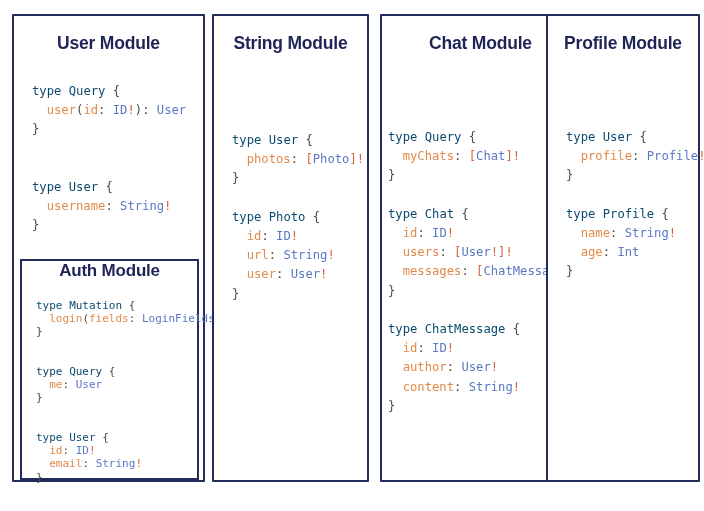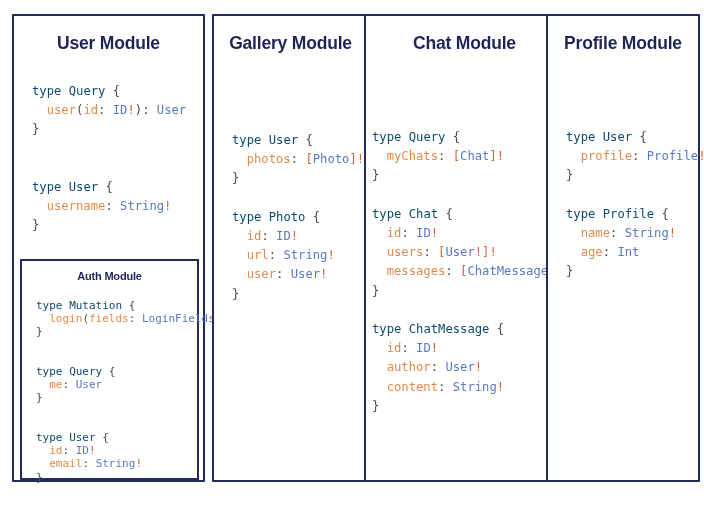--- a/index.html
+++ b/index.html
@@ -74,28 +74,28 @@
 
   
   .subpanel {
     position: absolute;
     box-sizing: border-box;
     background: #ffffff;
     border: 2px solid #232a5c;
   }
 
   .subpanel > .panel-title {
-    font-size: 11px;
-    margin-top: 9px;
+    font-size: 17px;
+    margin-top: 0;
   }
 
   
   #panel-user     { left: 12px;  top: 14px; width: 193px; height: 468px; }
   #panel-gallery  { left: 212px; top: 14px; width: 157px; height: 468px; }
-  #panel-chat     { left: 364px; top: 14px; width: 201px; height: 468px; }
+  #panel-chat     { left: 380px; top: 14px; width: 201px; height: 468px; }
   #panel-profile  { left: 546px; top: 14px; width: 154px; height: 468px; }
 
   #subpanel-auth  { left: 6px;   top: 243px; width: 179px; height: 221px; }
 
   
   #code-user     { position: absolute; left: 18px;  top: 66px; }
   #code-gallery  { position: absolute; left: 18px;  top: 115px; }
   #code-chat     { position: absolute; left: 6px;   top: 112px; }
   #code-profile  { position: absolute; left: 18px;  top: 112px; }
   #code-auth     { position: absolute; left: 14px;  top: 38px; }
@@ -109,21 +109,21 @@
     <div class="panel-title">User Module</div>
     <div class="code big" id="code-user"><div><span class="k">type</span><span class="p"> </span><span class="t">Query</span><span class="p"> {</span></div><div><span class="p">  </span><span class="f">user</span><span class="p">(</span><span class="f">id</span><span class="p">: </span><span class="c">ID</span><span class="b">!</span><span class="p">)</span><span class="p">: </span><span class="c">User</span></div><div><span class="p">}</span></div><div>&nbsp;</div><div>&nbsp;</div><div><span class="k">type</span><span class="p"> </span><span class="t">User</span><span class="p"> {</span></div><div><span class="p">  </span><span class="f">username</span><span class="p">: </span><span class="c">String</span><span class="b">!</span></div><div><span class="p">}</span></div></div>
 
     <div class="subpanel" id="subpanel-auth">
       <div class="panel-title">Auth Module</div>
       <div class="code small" id="code-auth"><div><span class="k">type</span><span class="p"> </span><span class="t">Mutation</span><span class="p"> {</span></div><div><span class="p">  </span><span class="f">login</span><span class="p">(</span><span class="f">fields</span><span class="p">: </span><span class="c">LoginFields</span><span class="p">)</span><span class="p">: </span><span class="c">User</span></div><div><span class="p">}</span></div><div>&nbsp;</div><div>&nbsp;</div><div><span class="k">type</span><span class="p"> </span><span class="t">Query</span><span class="p"> {</span></div><div><span class="p">  </span><span class="f">me</span><span class="p">: </span><span class="c">User</span></div><div><span class="p">}</span></div><div>&nbsp;</div><div>&nbsp;</div><div><span class="k">type</span><span class="p"> </span><span class="t">User</span><span class="p"> {</span></div><div><span class="p">  </span><span class="f">id</span><span class="p">: </span><span class="c">ID</span><span class="b">!</span></div><div><span class="p">  </span><span class="f">email</span><span class="p">: </span><span class="c">String</span><span class="b">!</span></div><div><span class="p">}</span></div></div>
     </div>
   </div>
 
   <div class="panel" id="panel-gallery">
-    <div class="panel-title">Gallery Module</div>
+    <div class="panel-title">String Module</div>
     <div class="code big" id="code-gallery"><div><span class="k">type</span><span class="p"> </span><span class="t">User</span><span class="p"> {</span></div><div><span class="p">  </span><span class="f">photos</span><span class="p">: </span><span class="b">[</span><span class="c">Photo</span><span class="b">]!</span></div><div><span class="p">}</span></div><div>&nbsp;</div><div><span class="k">type</span><span class="p"> </span><span class="t">Photo</span><span class="p"> {</span></div><div><span class="p">  </span><span class="f">id</span><span class="p">: </span><span class="c">ID</span><span class="b">!</span></div><div><span class="p">  </span><span class="f">url</span><span class="p">: </span><span class="c">String</span><span class="b">!</span></div><div><span class="p">  </span><span class="f">user</span><span class="p">: </span><span class="c">User</span><span class="b">!</span></div><div><span class="p">}</span></div></div>
   </div>
 
   <div class="panel" id="panel-chat">
     <div class="panel-title">Chat Module</div>
     <div class="code big" id="code-chat"><div><span class="k">type</span><span class="p"> </span><span class="t">Query</span><span class="p"> {</span></div><div><span class="p">  </span><span class="f">myChats</span><span class="p">: </span><span class="b">[</span><span class="c">Chat</span><span class="b">]!</span></div><div><span class="p">}</span></div><div>&nbsp;</div><div><span class="k">type</span><span class="p"> </span><span class="t">Chat</span><span class="p"> {</span></div><div><span class="p">  </span><span class="f">id</span><span class="p">: </span><span class="c">ID</span><span class="b">!</span></div><div><span class="p">  </span><span class="f">users</span><span class="p">: </span><span class="b">[</span><span class="c">User</span><span class="b">!]!</span></div><div><span class="p">  </span><span class="f">messages</span><span class="p">: </span><span class="b">[</span><span class="c">ChatMessage</span><span class="b">]!</span></div><div><span class="p">}</span></div><div>&nbsp;</div><div><span class="k">type</span><span class="p"> </span><span class="t">ChatMessage</span><span class="p"> {</span></div><div><span class="p">  </span><span class="f">id</span><span class="p">: </span><span class="c">ID</span><span class="b">!</span></div><div><span class="p">  </span><span class="f">author</span><span class="p">: </span><span class="c">User</span><span class="b">!</span></div><div><span class="p">  </span><span class="f">content</span><span class="p">: </span><span class="c">String</span><span class="b">!</span></div><div><span class="p">}</span></div></div>
   </div>
 
   <div class="panel" id="panel-profile">
     <div class="panel-title">Profile Module</div>

